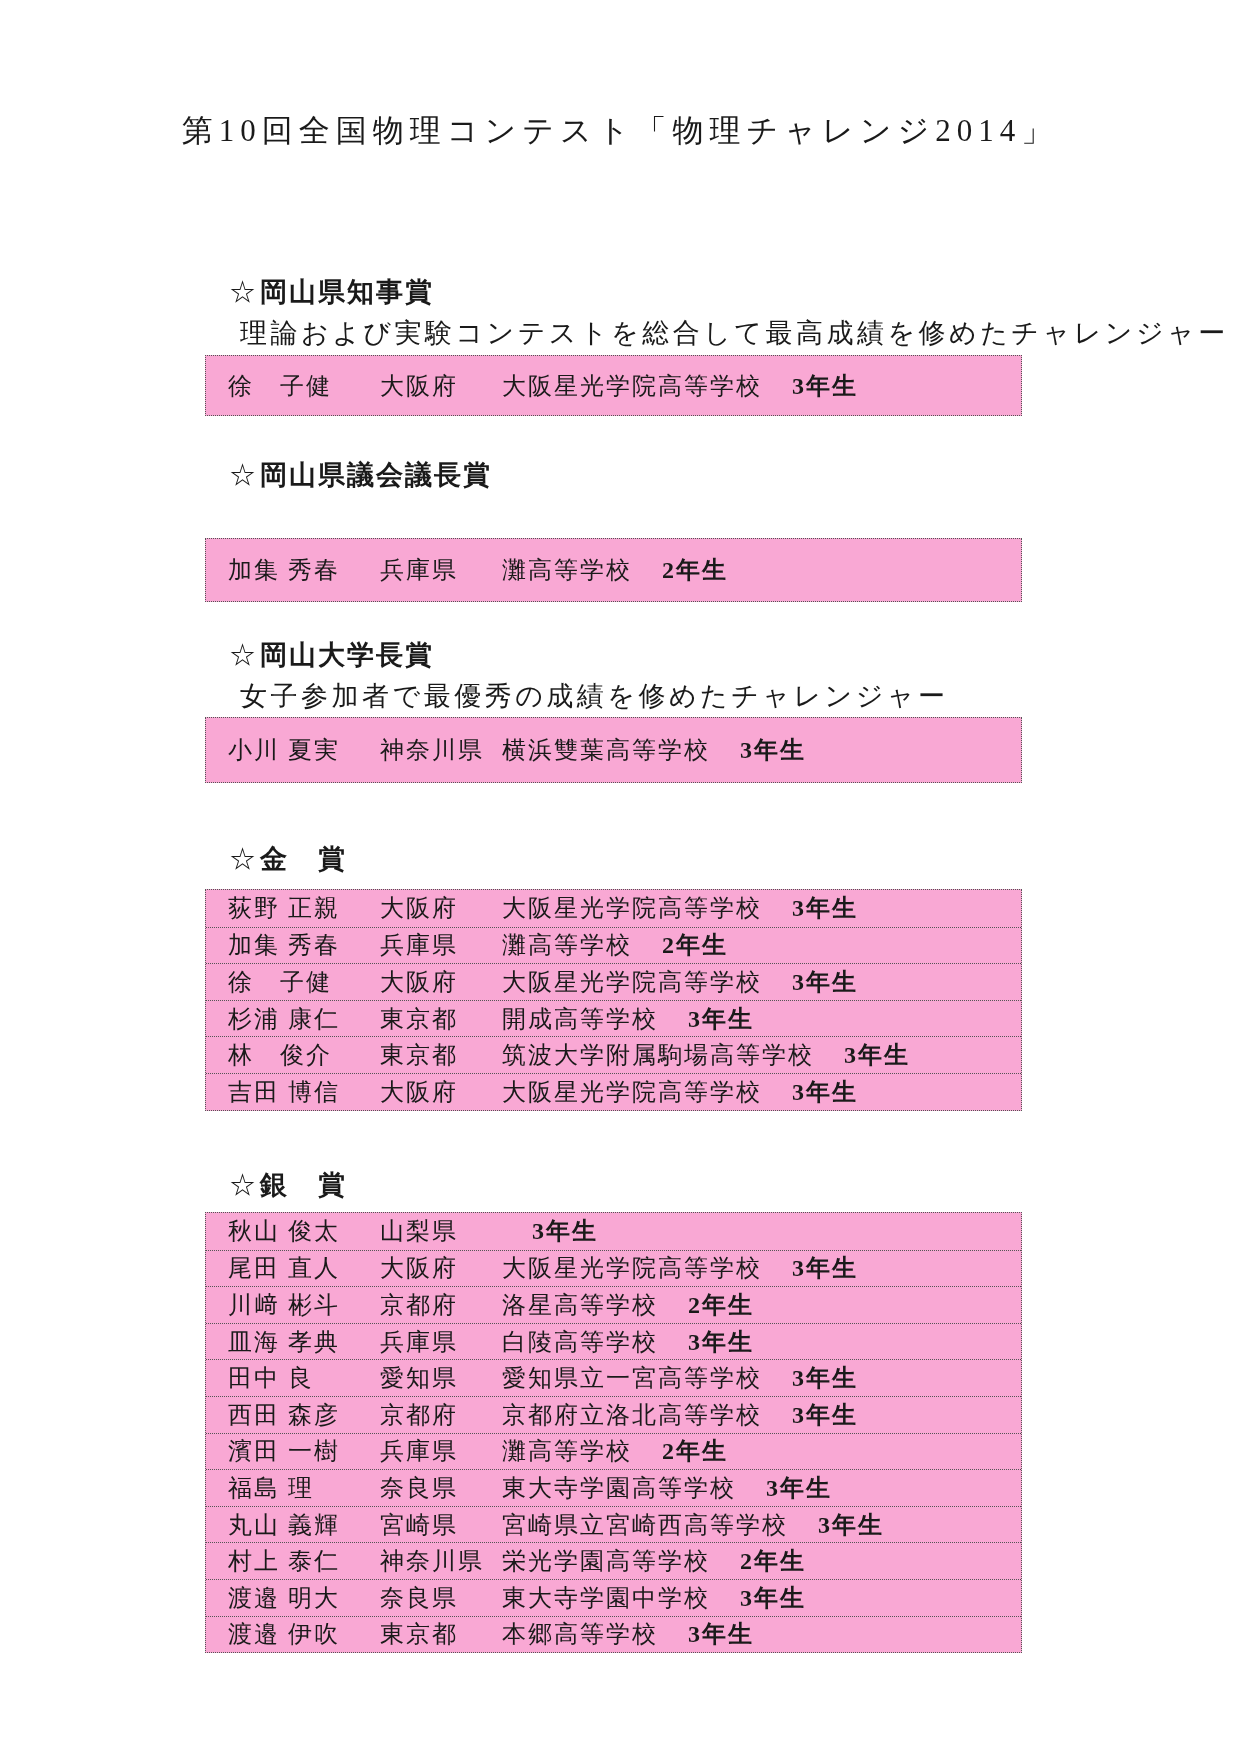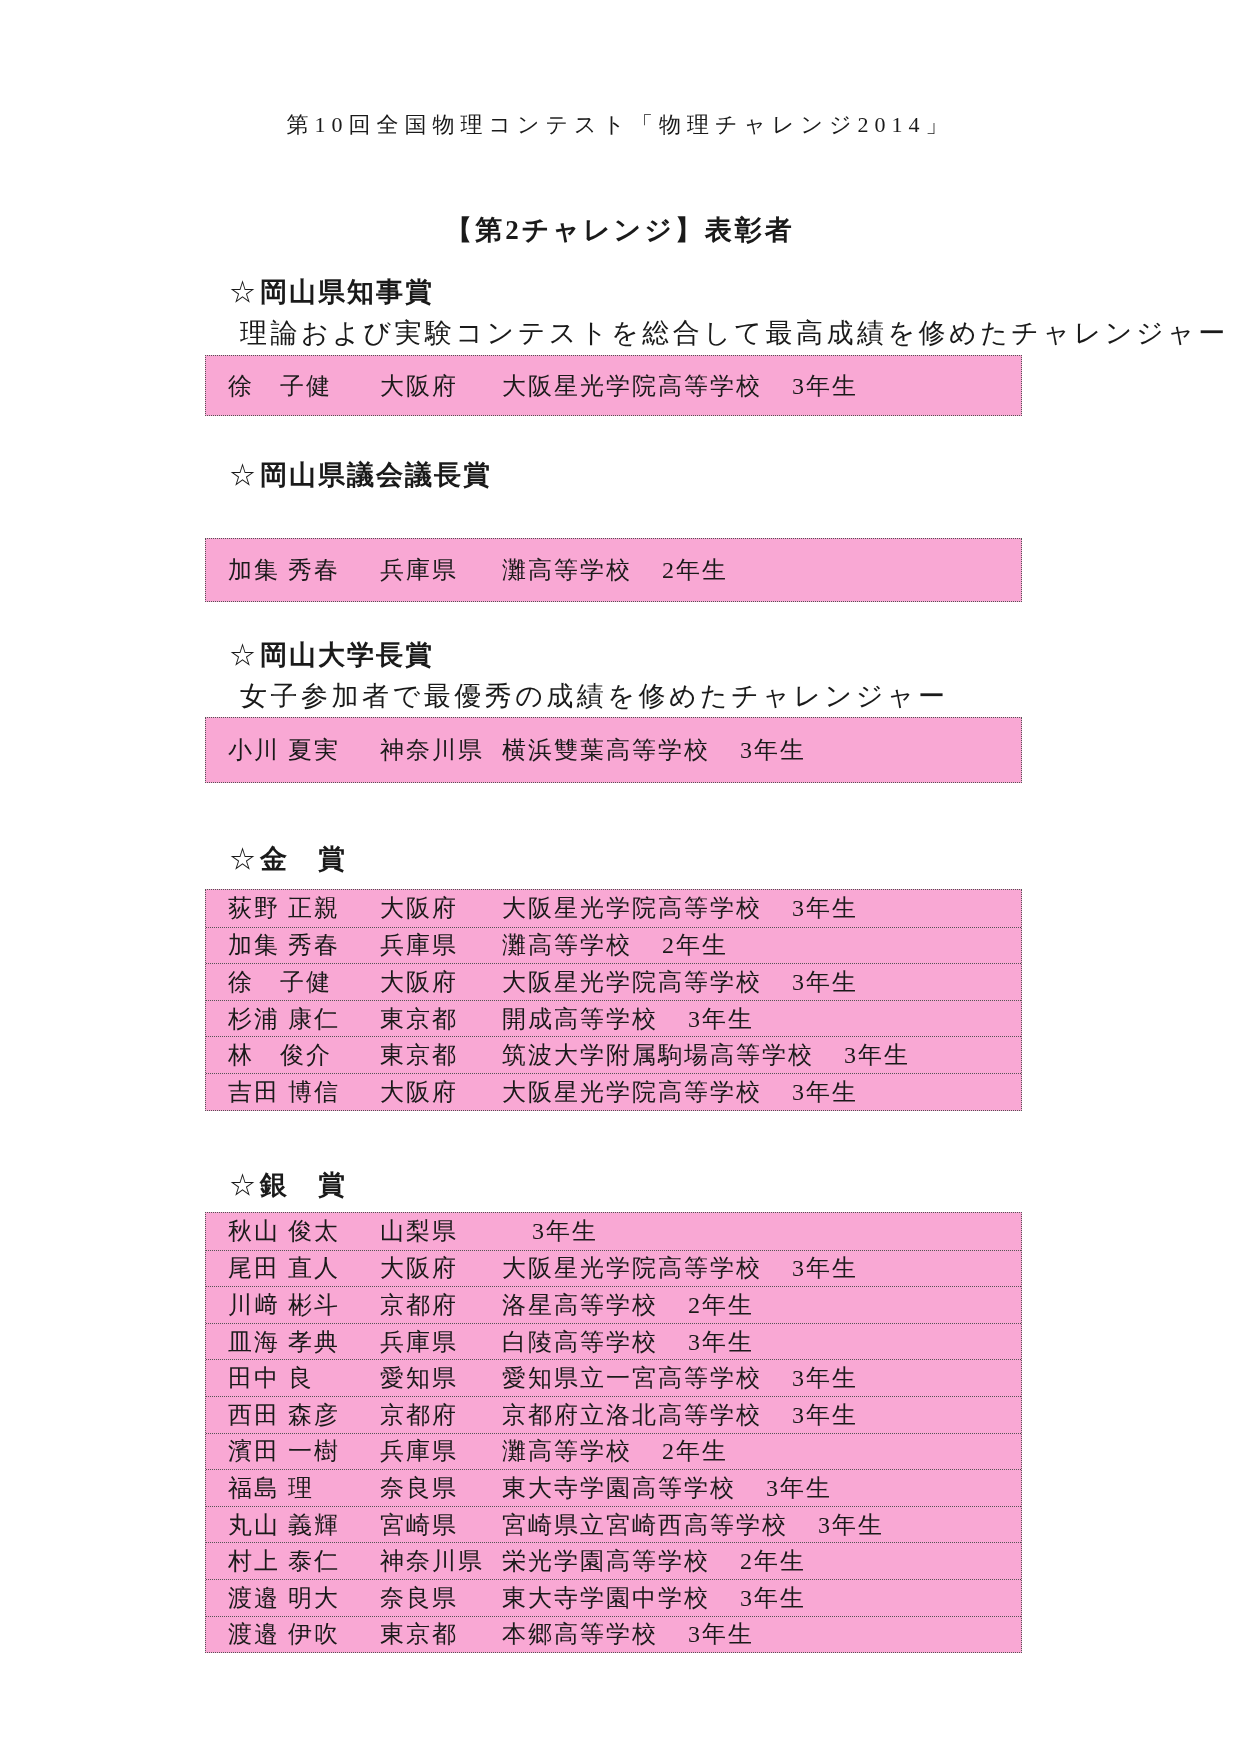--- a/index.html
+++ b/index.html
@@ -4,21 +4,21 @@
 <style>
   html,body{margin:0;padding:0;}
   body{
     width:1240px;height:1754px;background:#ffffff;color:#1a1a1a;
     font-family:"Liberation Serif","DejaVu Serif",serif;
     position:relative;overflow:hidden;
   }
   .page{position:absolute;inset:0;}
   .title{
     position:absolute;top:110px;left:0;width:100%;text-align:center;
-    font-size:22px;letter-spacing:6px;white-space:nowrap;
+    font-size:31px;letter-spacing:6px;white-space:nowrap;
   }
   .subtitle{
     position:absolute;top:212px;left:0;width:100%;text-align:center;
     font-size:27px;font-weight:bold;letter-spacing:3px;white-space:nowrap;
   }
   .heading{
     position:absolute;left:205px;font-size:27px;font-weight:bold;
     letter-spacing:2px;white-space:nowrap;margin-left:24px;
   }
   .heading .star{font-weight:normal;margin-right:2px;}
@@ -33,34 +33,33 @@
   .box.single .row{flex:1;}
   .box.table .row{height:36.6px;}
   .row{
     display:flex;align-items:center;padding-left:22px;box-sizing:border-box;
     font-size:24px;letter-spacing:2px;white-space:nowrap;
   }
   .row + .row{border-top:1px dotted #555;}
   .cell-name{width:152px;flex:none;}
   .cell-prefecture{width:122px;flex:none;}
   .cell-school{flex:none;}
-  .cell-grade{flex:none;margin-left:30px;}
+  .cell-grade{flex:none;margin-left:30px;font-weight:bold;}
   #sec1-h{top:274px;} #sec1-d{top:315px;} #sec1-box{top:355px;height:61px;}
   #sec2-h{top:457px;} #sec2-d{top:497px;} #sec2-box{top:538px;height:64px;}
   #sec3-h{top:637px;} #sec3-d{top:678px;} #sec3-box{top:717px;height:66px;}
   #sec4-h{top:841px;} #sec4-box{top:889px;}
   #sec5-h{top:1167px;} #sec5-box{top:1212px;}
 </style>
 </head>
 <body>
 
 <div class="page">
 
   <div class="title">第10回全国物理コンテスト「物理チャレンジ2014」</div>
-  <div class="subtitle">【第2チャレンジ】表彰者</div>
 
   <div class="heading" id="sec1-h">
     <span class="star">☆</span><span>岡山県知事賞</span>
   </div>
   <div class="desc" id="sec1-d">理論および実験コンテストを総合して最高成績を修めたチャレンジャー</div>
   <div class="box single" id="sec1-box">
       <div class="row">
         <span class="cell-name">徐　子健</span>
         <span class="cell-prefecture">大阪府</span>
         <span class="cell-school">大阪星光学院高等学校</span>

